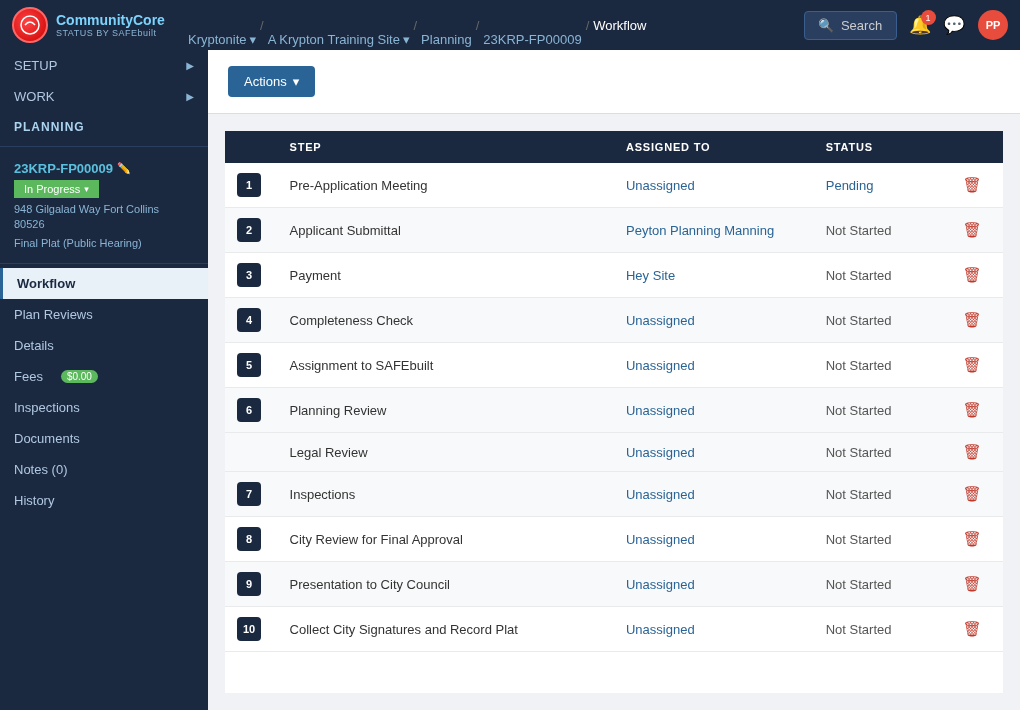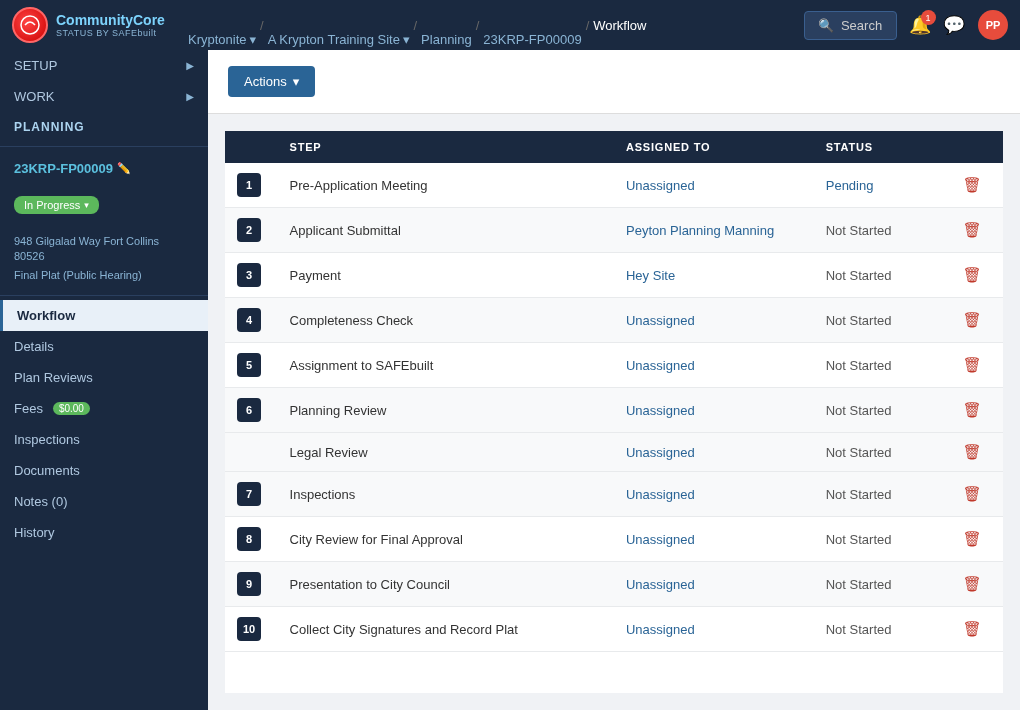--- a/index.html
+++ b/index.html
@@ -75,27 +75,27 @@
       font-size: 13px;
     }
     .sidebar-item.active { background: #e8f0f8; color: #1a2940; font-weight: bold; border-left: 3px solid #2a6496; }
     .sidebar-item .arrow { color: #8ab4d4; font-size: 10px; margin-left: auto; }
     .sidebar-divider { height: 1px; background: #2a3f5f; margin: 4px 0; }
     .record-info { padding: 10px 14px; }
     .record-id { color: #5bc0de; font-size: 13px; font-weight: bold; display: flex; align-items: center; gap: 4px; }
     .edit-icon { color: #8ab4d4; font-size: 11px; }
     .status-badge {
       background: #5cb85c; color: white; font-size: 11px; padding: 3px 10px;
-      border-radius: 8px; display: inline-flex; align-items: center; gap: 4px;
-      margin: 20px 0; cursor: pointer;
+      border-radius: 0; display: inline-flex; align-items: center; gap: 4px;
+      margin: 4px 0; cursor: pointer;
     }
     .status-badge .caret { font-size: 9px; }
     .record-address { color: #8ab4d4; font-size: 11px; line-height: 1.4; }
     .record-type { color: #8ab4d4; font-size: 11px; margin-top: 4px; }
-    .fees-badge { background: #5cb85c; color: white; font-size: 10px; padding: 1px 6px; border-radius: 8px; margin-left: 4px; }
+    .fees-badge { background: #5cb85c; color: white; font-size: 10px; padding: 1px 6px; border-radius: 8px; margin-left: 12px; }
 
     
     .main-content { flex: 1; background: #f0f2f5; overflow: hidden; display: flex; flex-direction: column; }
     .content-header {
       background: white; padding: 16px 20px; display: flex; align-items: center;
       justify-content: space-between; border-bottom: 1px solid #ddd;
     }
     .page-title { font-size: 22px; color: #1a2940; font-weight: bold; }
     .actions-btn {
       background: #2a6496; color: white; border: none; padding: 8px 16px;
@@ -211,24 +211,24 @@
         <div>80526</div>
       </div>
       <div class="record-type">Final Plat (Public Hearing)</div>
     </div>
     <div class="sidebar-divider"></div>
 
     <div class="sidebar-item active">
       <span>Workflow</span>
     </div>
     <div class="sidebar-item">
+      <span>Plan Reviews</span>
+    </div>
+    <div class="sidebar-item">
       <span>Details</span>
-    </div>
-    <div class="sidebar-item">
-      <span>Plan Reviews</span>
     </div>
     <div class="sidebar-item">
       <span>Fees</span>
       <span class="fees-badge">$0.00</span>
     </div>
     <div class="sidebar-item">
       <span>Inspections</span>
     </div>
     <div class="sidebar-item">
       <span>Documents</span>

